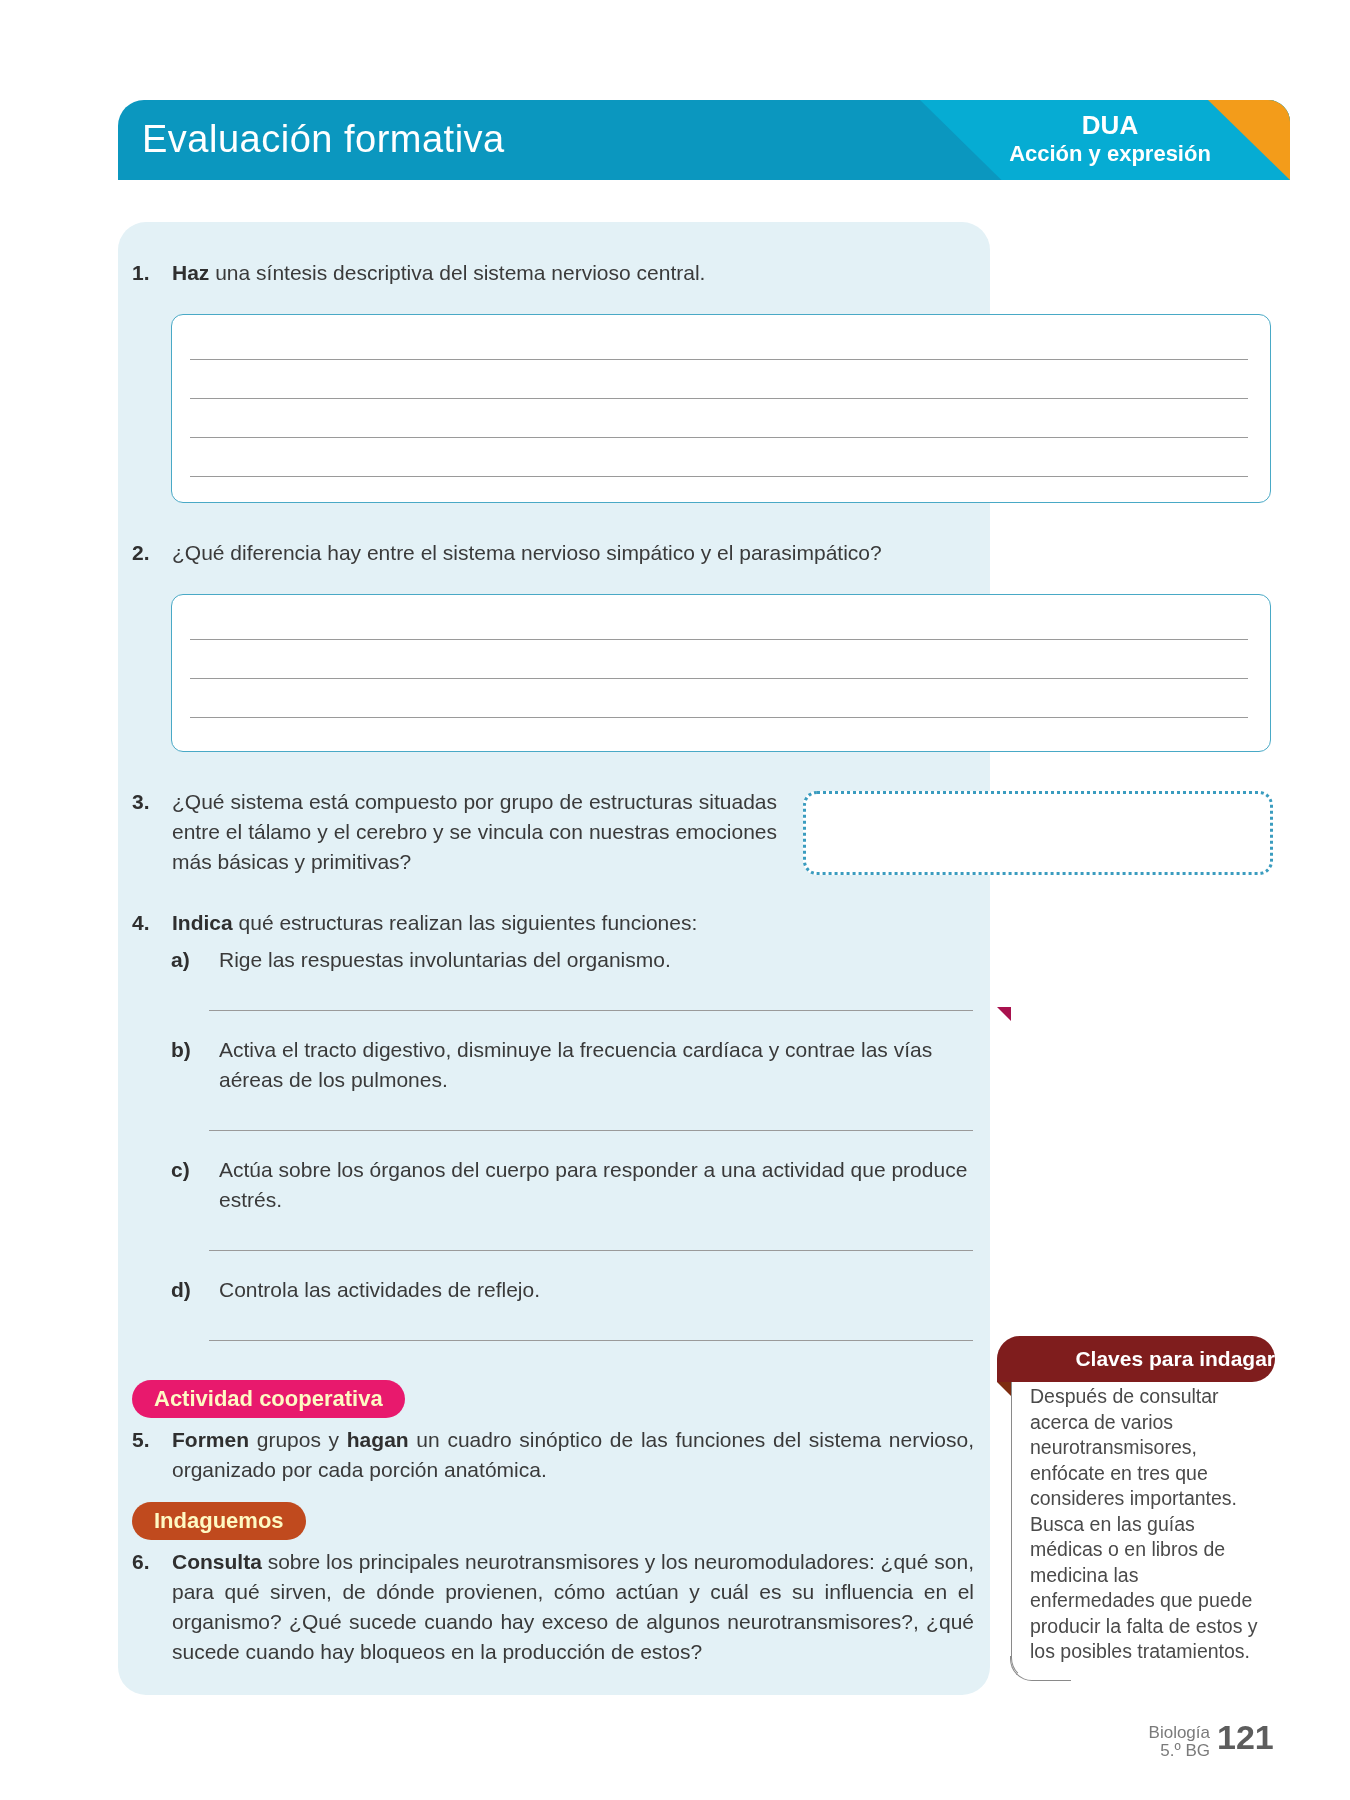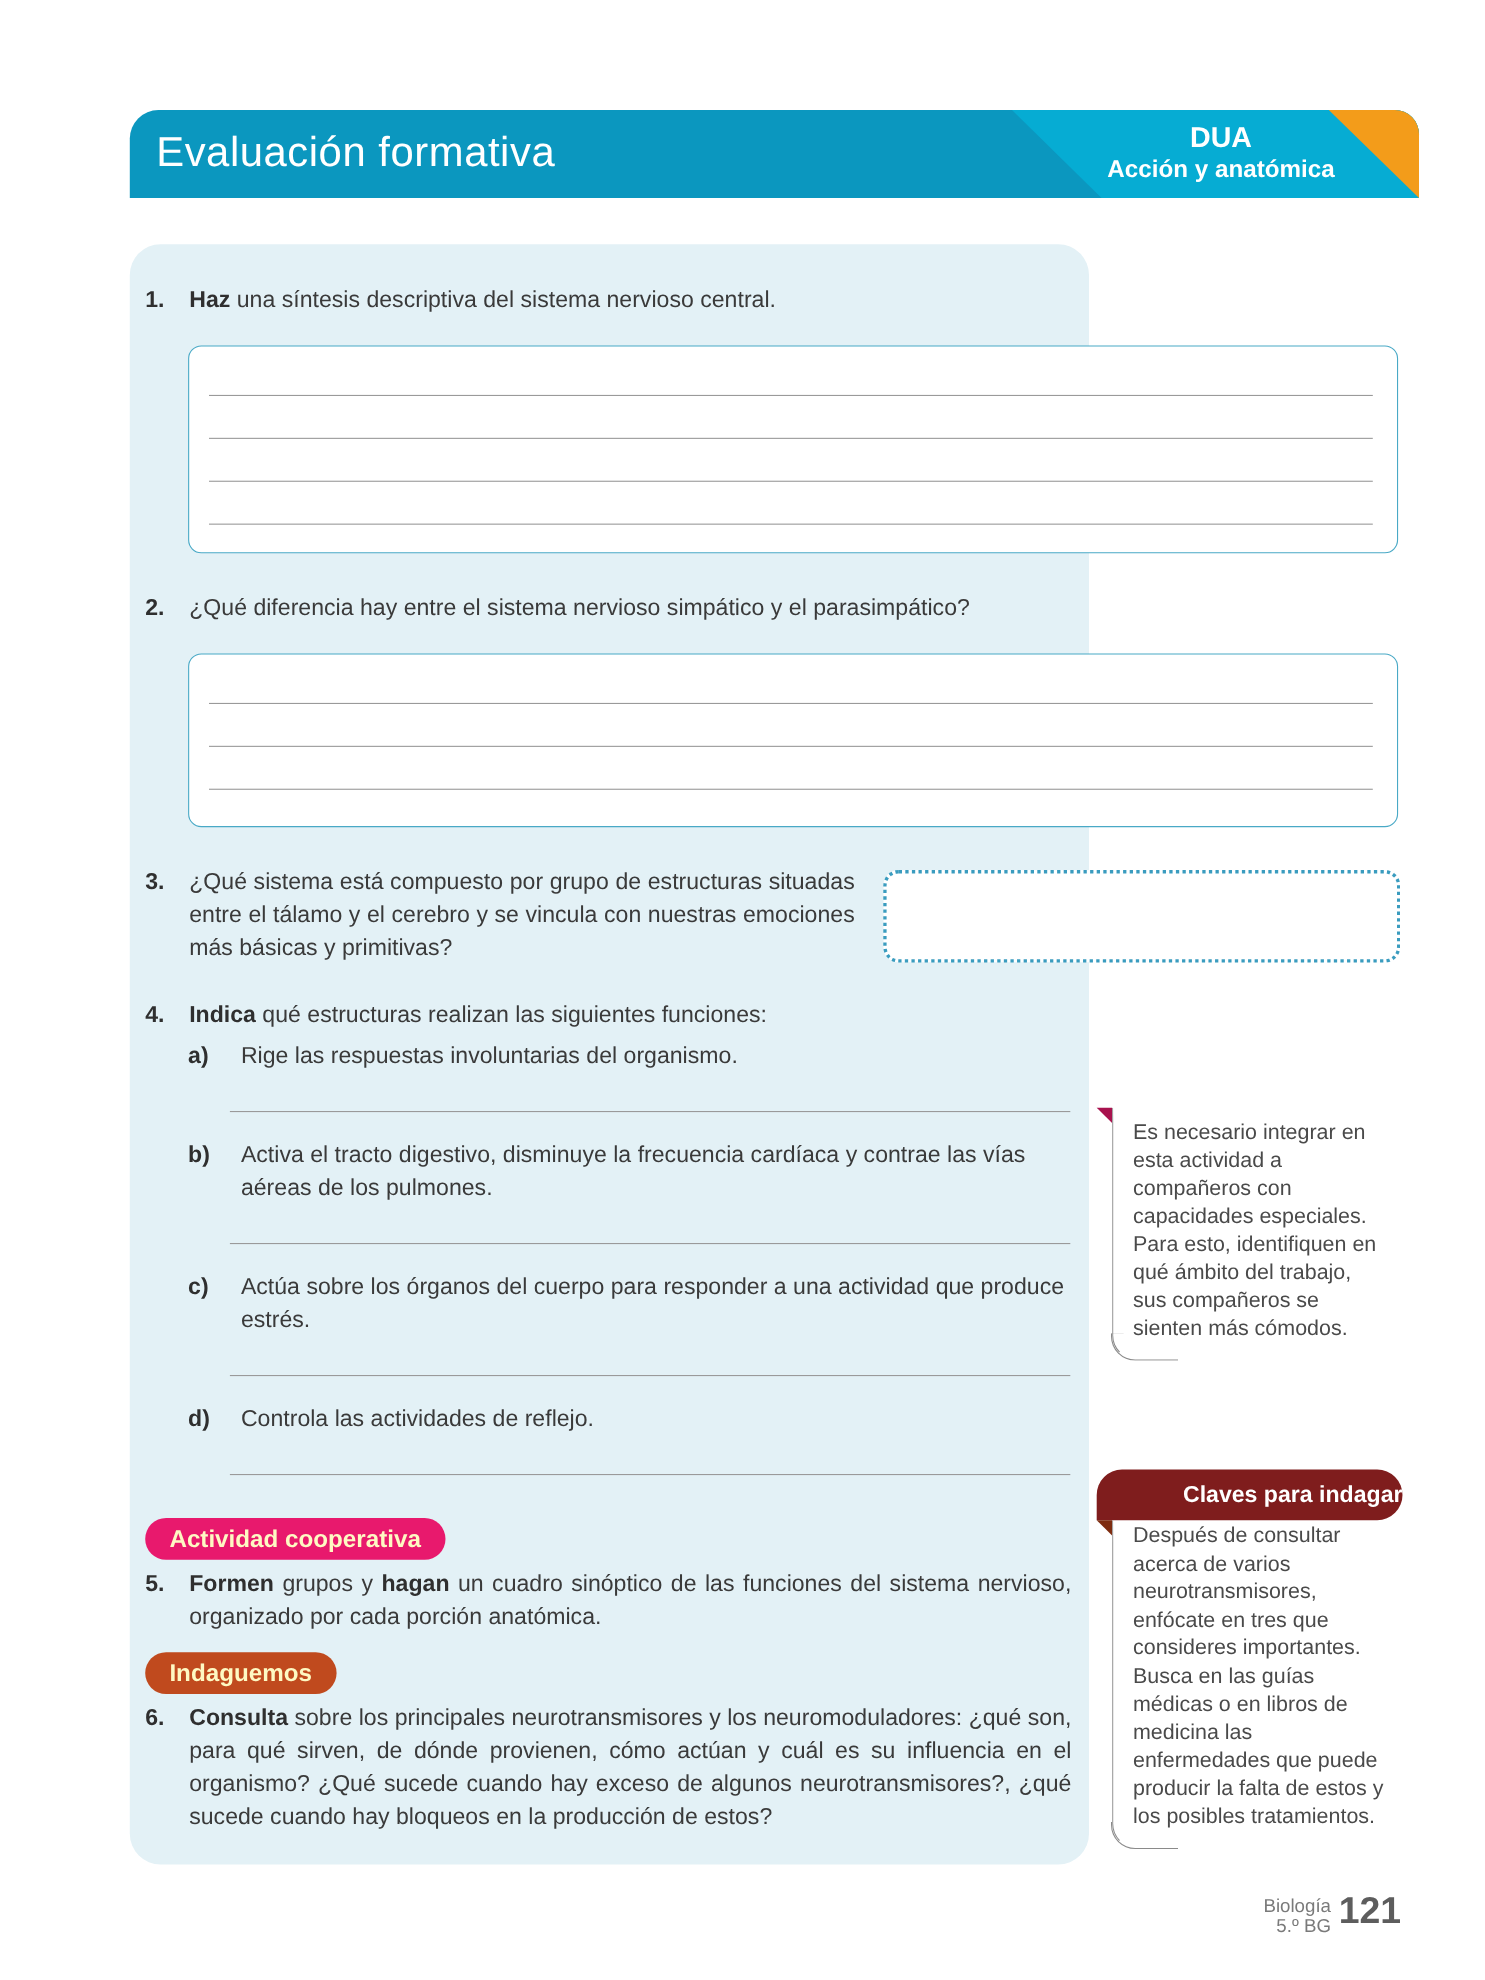--- a/index.html
+++ b/index.html
@@ -84,21 +84,21 @@
 </style>
 </head>
 <body>
 
 <div class="abs header">
   <div class="band2"></div>
   <div class="band3"></div>
   <div class="title">Evaluación formativa</div>
   <div class="dua">
     <div class="d1">DUA</div>
-    <div class="d2">Acción y anatómica</div>
+    <div class="d2">Acción y expresión</div>
   </div>
 </div>
 
 <div class="abs panel"></div>
 
 <div class="abs q" style="left:132px; top:258px; width:840px;">
   <span class="num">1.</span>
   <span class="txt"><b>Haz</b><span> una síntesis descriptiva del sistema nervioso central.</span></span>
 </div>
 <div class="abs answer-box" style="left:171px; top:314px; width:1098px; height:187px;"></div>
@@ -158,24 +158,20 @@
 </div>
 
 <div class="abs pill pill-orange" style="left:132px; top:1502px;">Indaguemos</div>
 <div class="abs q" style="left:132px; top:1547px; width:842px; text-align:justify;">
   <span class="num">6.</span>
   <span class="txt"><b>Consulta</b><span> sobre los principales neurotransmisores y los neuromoduladores: ¿qué son, para qué sirven, de dónde provienen, cómo actúan y cuál es su influencia en el organismo? ¿Qué sucede cuando hay exceso de algunos neurotransmisores?, ¿qué sucede cuando hay bloqueos en la producción de estos?</span></span>
 </div>
 
 <div class="abs" style="left:997px; top:1007px; width:275px;">
   <div class="note-fold" style="border-width:0 14px 14px 0; border-color:transparent #a8124e transparent transparent;"></div>
-  <div class="note-body" style="margin-left:14px; margin-top:-14px; width:230px; border-bottom-color:transparent; position:relative;">
-    <span>Es necesario integrar en esta actividad a compañeros con capacidades especiales. Para esto, identifiquen en qué ámbito del trabajo, sus compañeros se sienten más cómodos.</span>
-    <div style="position:absolute; left:-2px; bottom:-2px; width:60px; height:24px; border-left:1.5px solid #8a8a8a; border-bottom:1.5px solid #8a8a8a; border-bottom-left-radius:22px;"></div>
-  </div>
 </div>
 
 <div class="abs" style="left:997px; top:1336px; width:275px;">
   <div class="note-tab" style="background:#7f1d1d; width:258px; padding-left:34px; box-sizing:border-box; width:278px;text-align:right;">Claves para indagar</div>
   <div class="note-fold" style="border-width:0 14px 14px 0; border-color:transparent #7e2c10 transparent transparent;"></div>
   <div class="note-body" style="margin-left:14px; margin-top:-14px; width:238px; border-bottom-color:transparent; position:relative; padding-top:2px;">
     <span>Después de consultar acerca de varios neurotransmisores, enfócate en tres que consideres importantes. Busca en las guías médicas o en libros de medicina las enfermedades que puede producir la falta de estos y los posibles tratamientos.</span>
     <div style="position:absolute; left:-2px; bottom:-2px; width:60px; height:24px; border-left:1.5px solid #8a8a8a; border-bottom:1.5px solid #8a8a8a; border-bottom-left-radius:22px;"></div>
   </div>
 </div>

